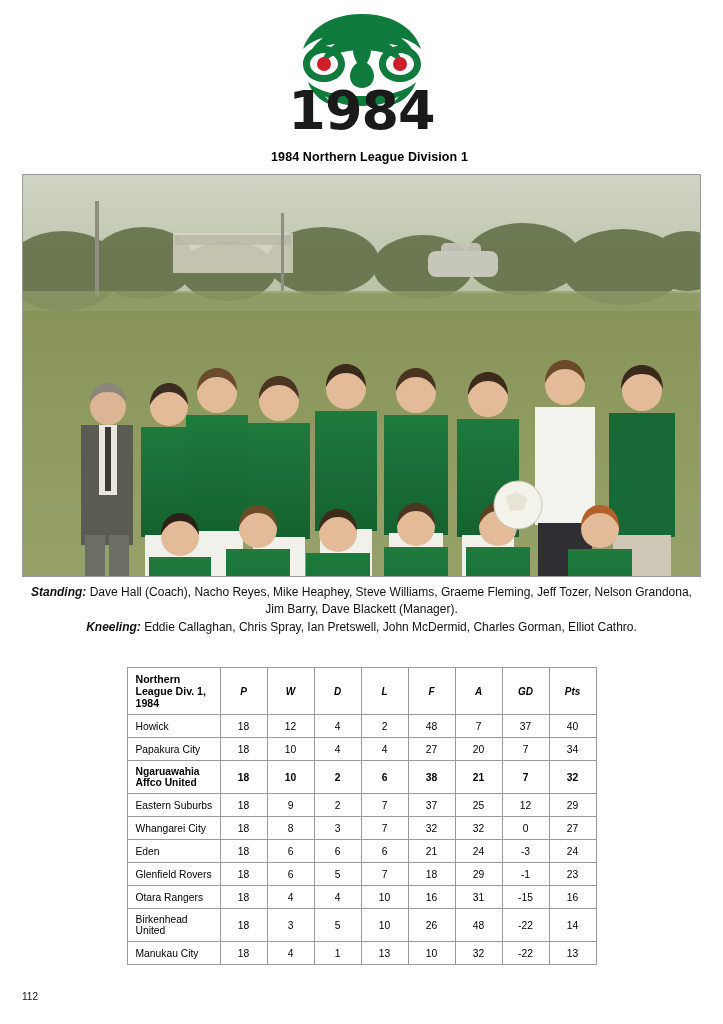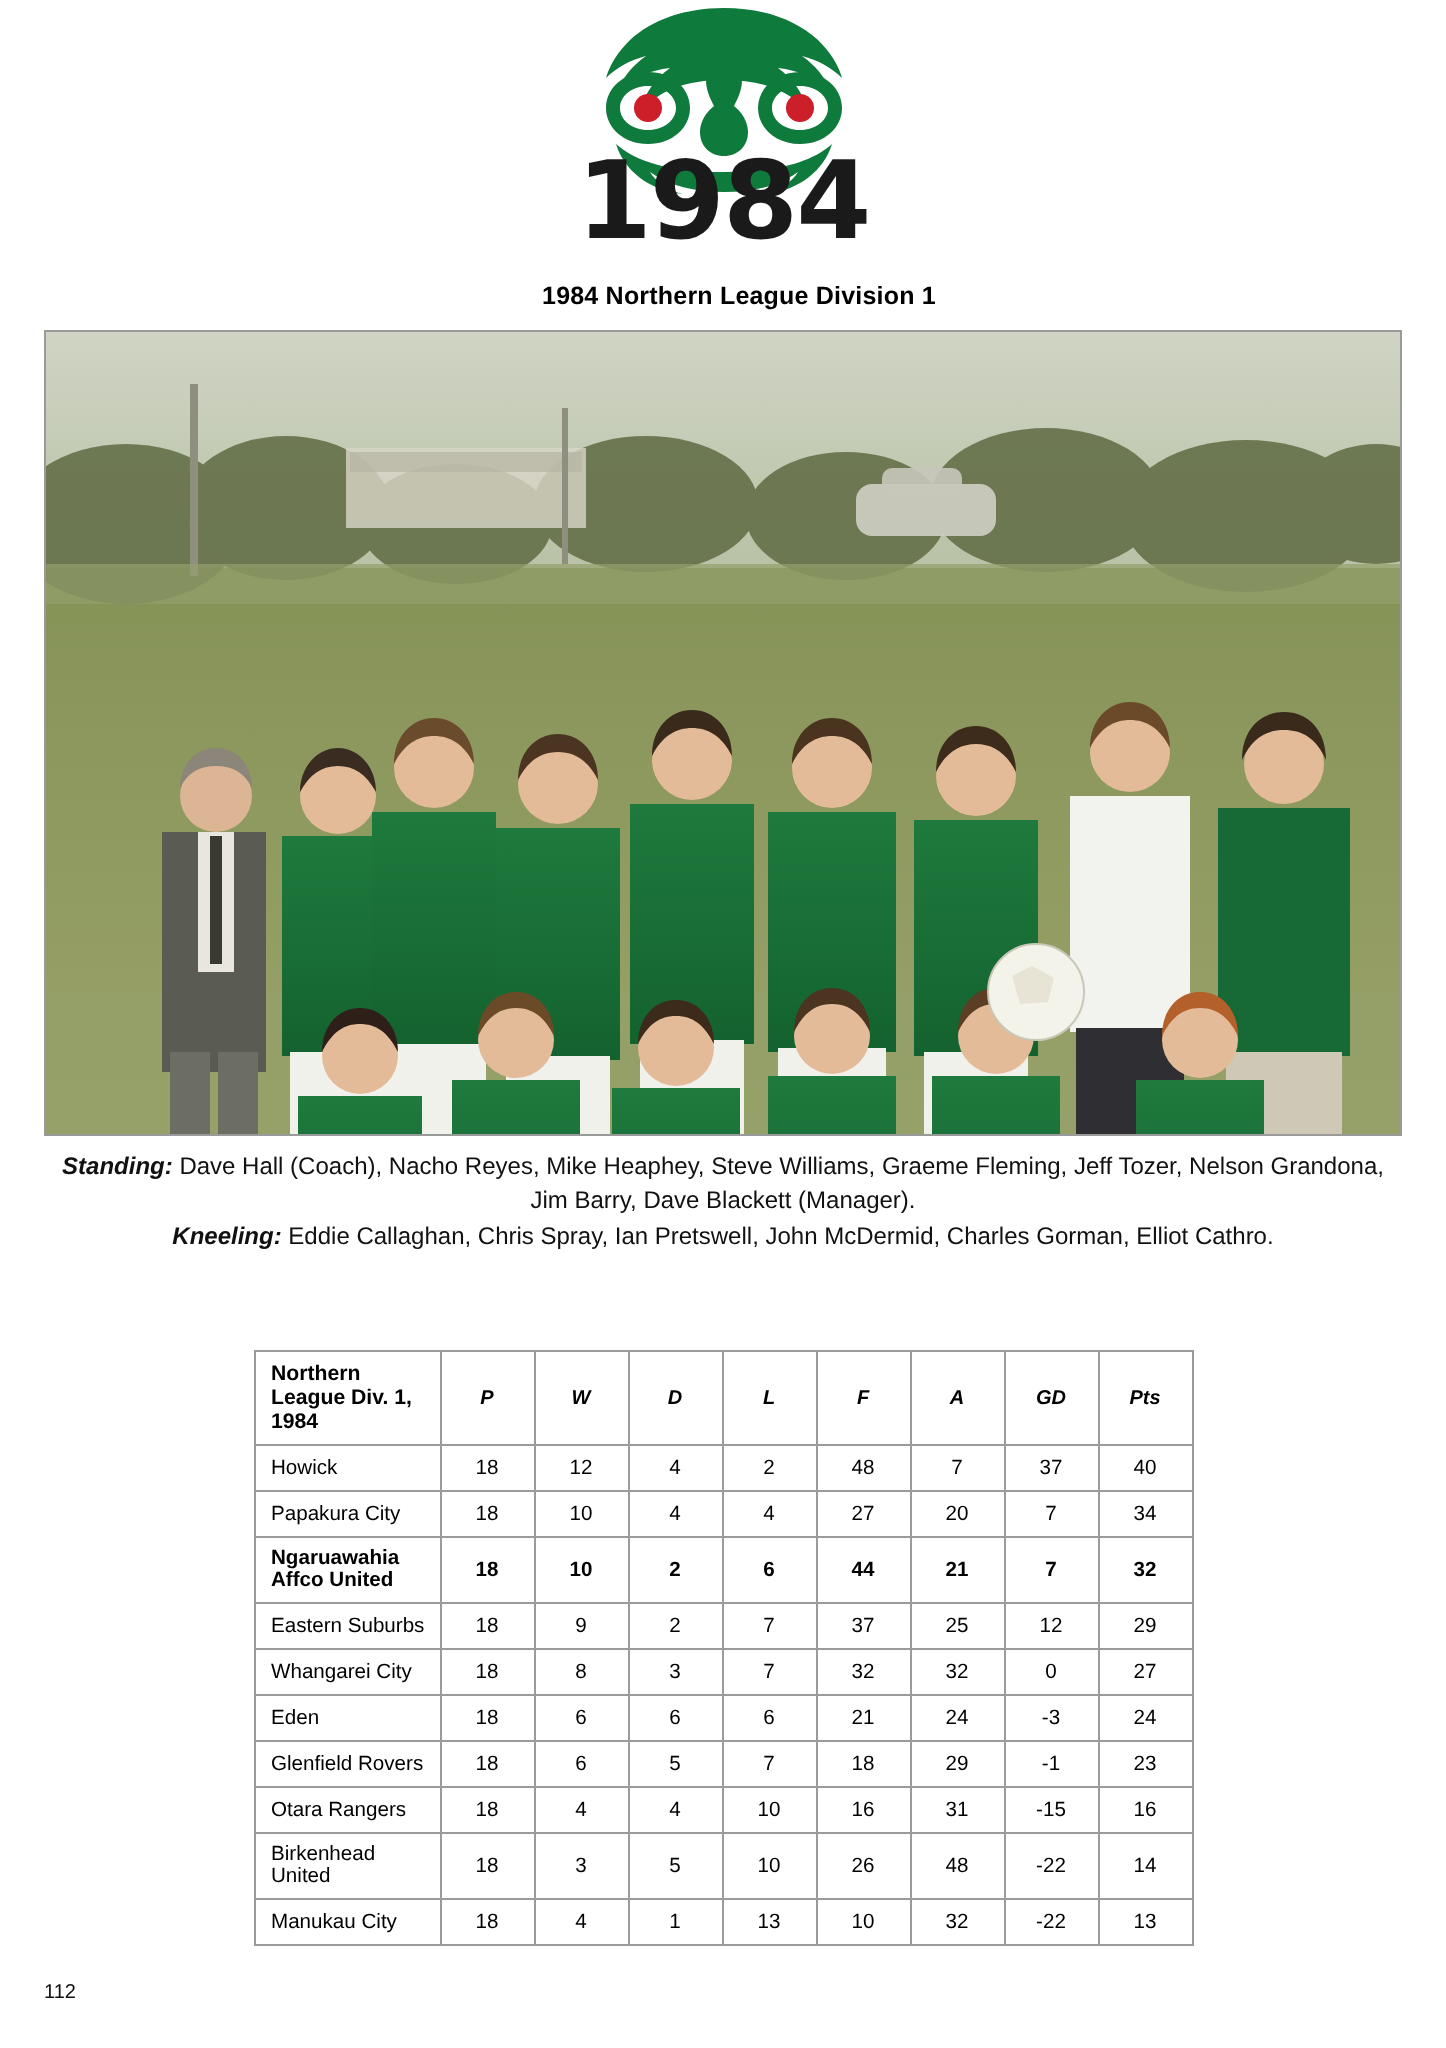--- a/index.html
+++ b/index.html
@@ -13,20 +13,21 @@
     font-family: "Liberation Sans", sans-serif;
     color: #000000;
     position: relative;
     overflow: hidden;
   }
 
   
   .logo-block {
     width: 100%;
     text-align: center;
+    padding-top: 10px;
   }
   .logo-wrap {
     position: relative;
     display: inline-block;
     width: 180px;
     height: 130px;
   }
   .logo-svg {
     position: absolute;
     left: 0;
@@ -77,21 +78,21 @@
     color: #111;
   }
   .photo-caption .lead {
     font-style: italic;
     font-weight: bold;
   }
 
   
   .table-wrap {
     width: 470px;
-    margin: 48px auto 0 auto;
+    margin: 31px auto 0 auto;
   }
   table.league {
     border-collapse: collapse;
     width: 100%;
     font-size: 10.3px;
   }
   table.league th,
   table.league td {
     border: 1px solid #9b9b9b;
     padding: 5px 6px;
@@ -362,21 +363,21 @@
         <td class="num">20</td>
         <td class="num">7</td>
         <td class="num">34</td>
       </tr>
       <tr class="highlight">
         <td class="team">Ngaruawahia Affco United</td>
         <td class="num">18</td>
         <td class="num">10</td>
         <td class="num">2</td>
         <td class="num">6</td>
-        <td class="num">44</td>
+        <td class="num">38</td>
         <td class="num">21</td>
         <td class="num">7</td>
         <td class="num">32</td>
       </tr>
       <tr>
         <td class="team">Eastern Suburbs</td>
         <td class="num">18</td>
         <td class="num">9</td>
         <td class="num">2</td>
         <td class="num">7</td>

